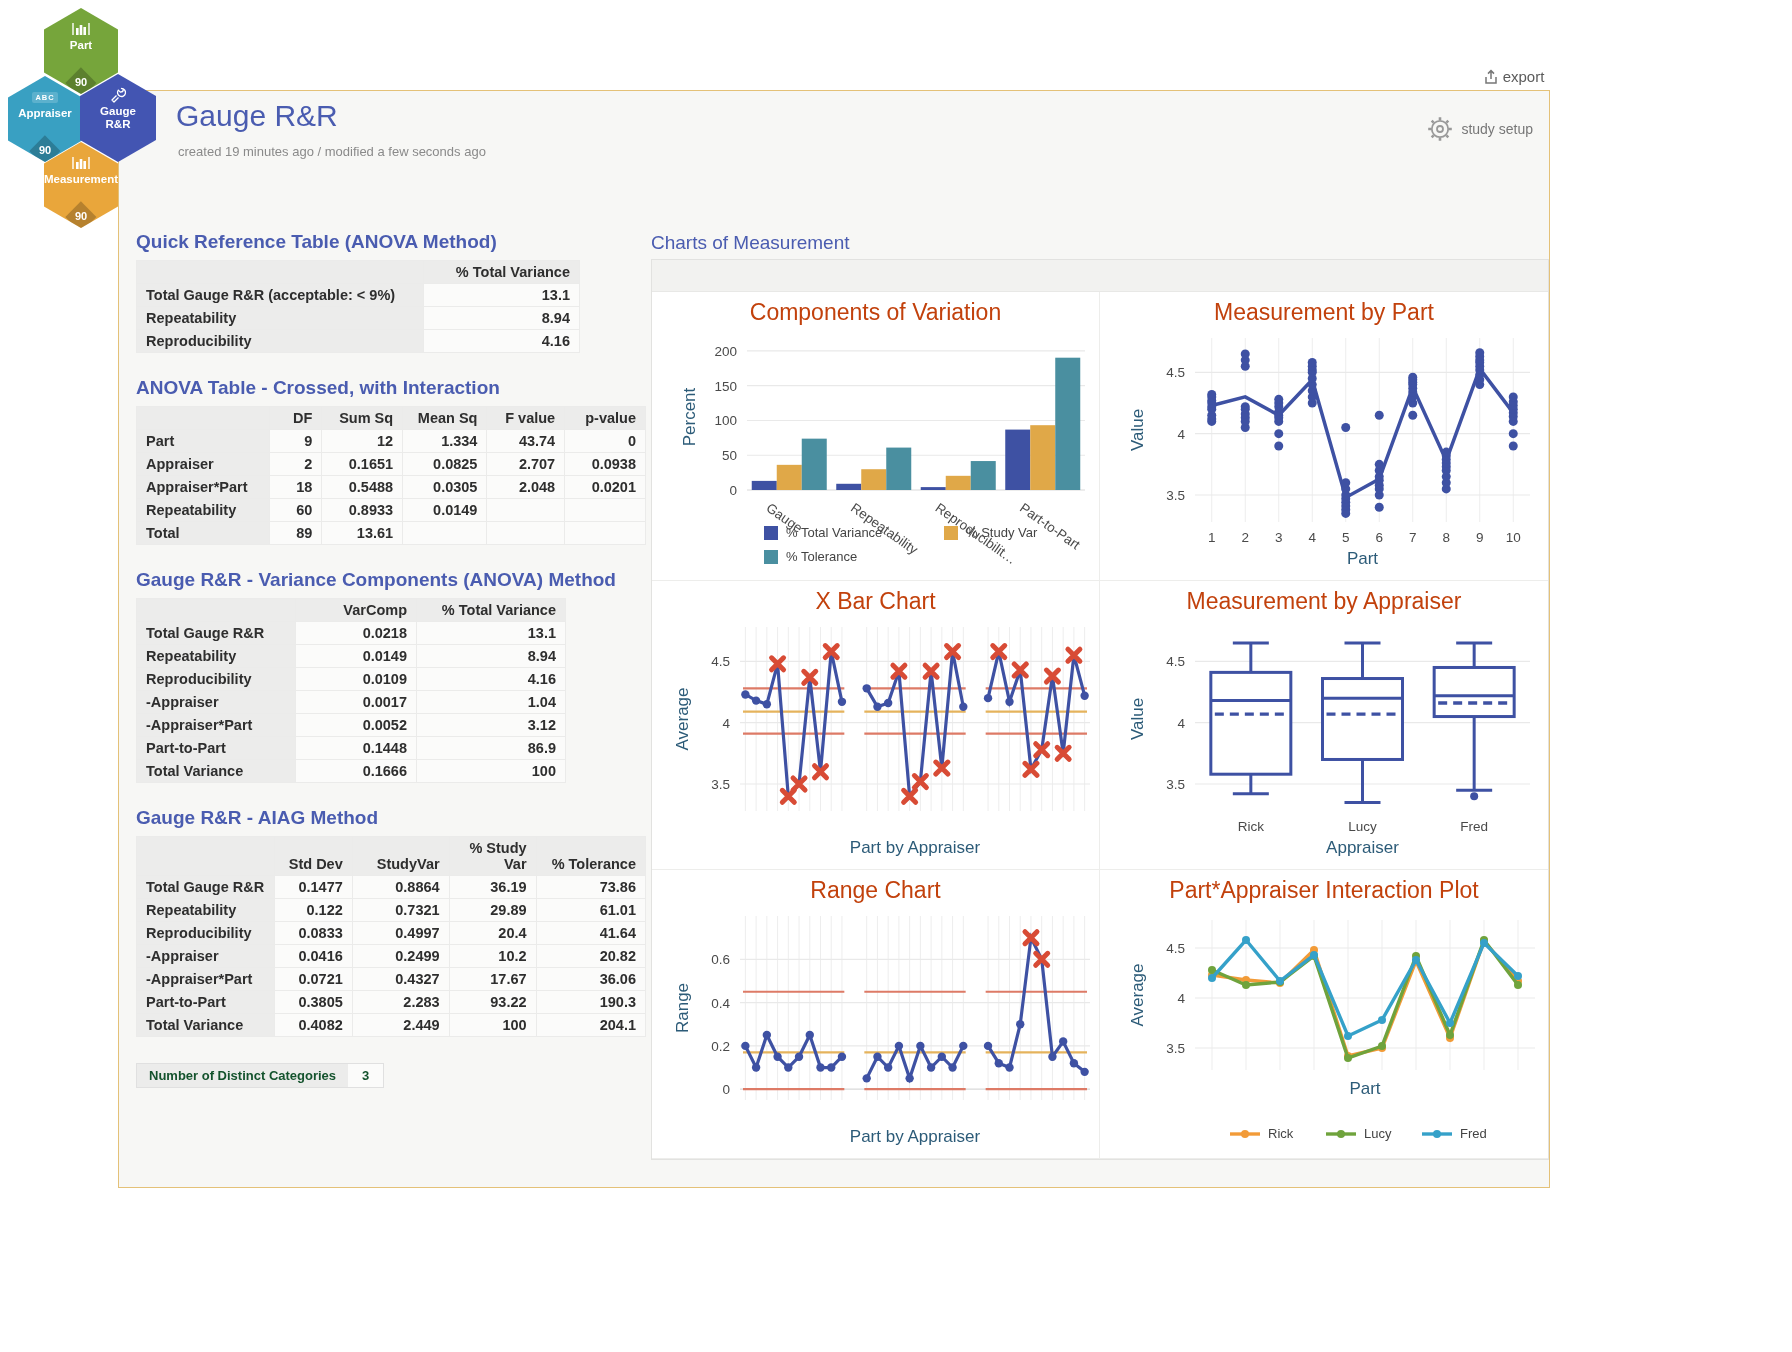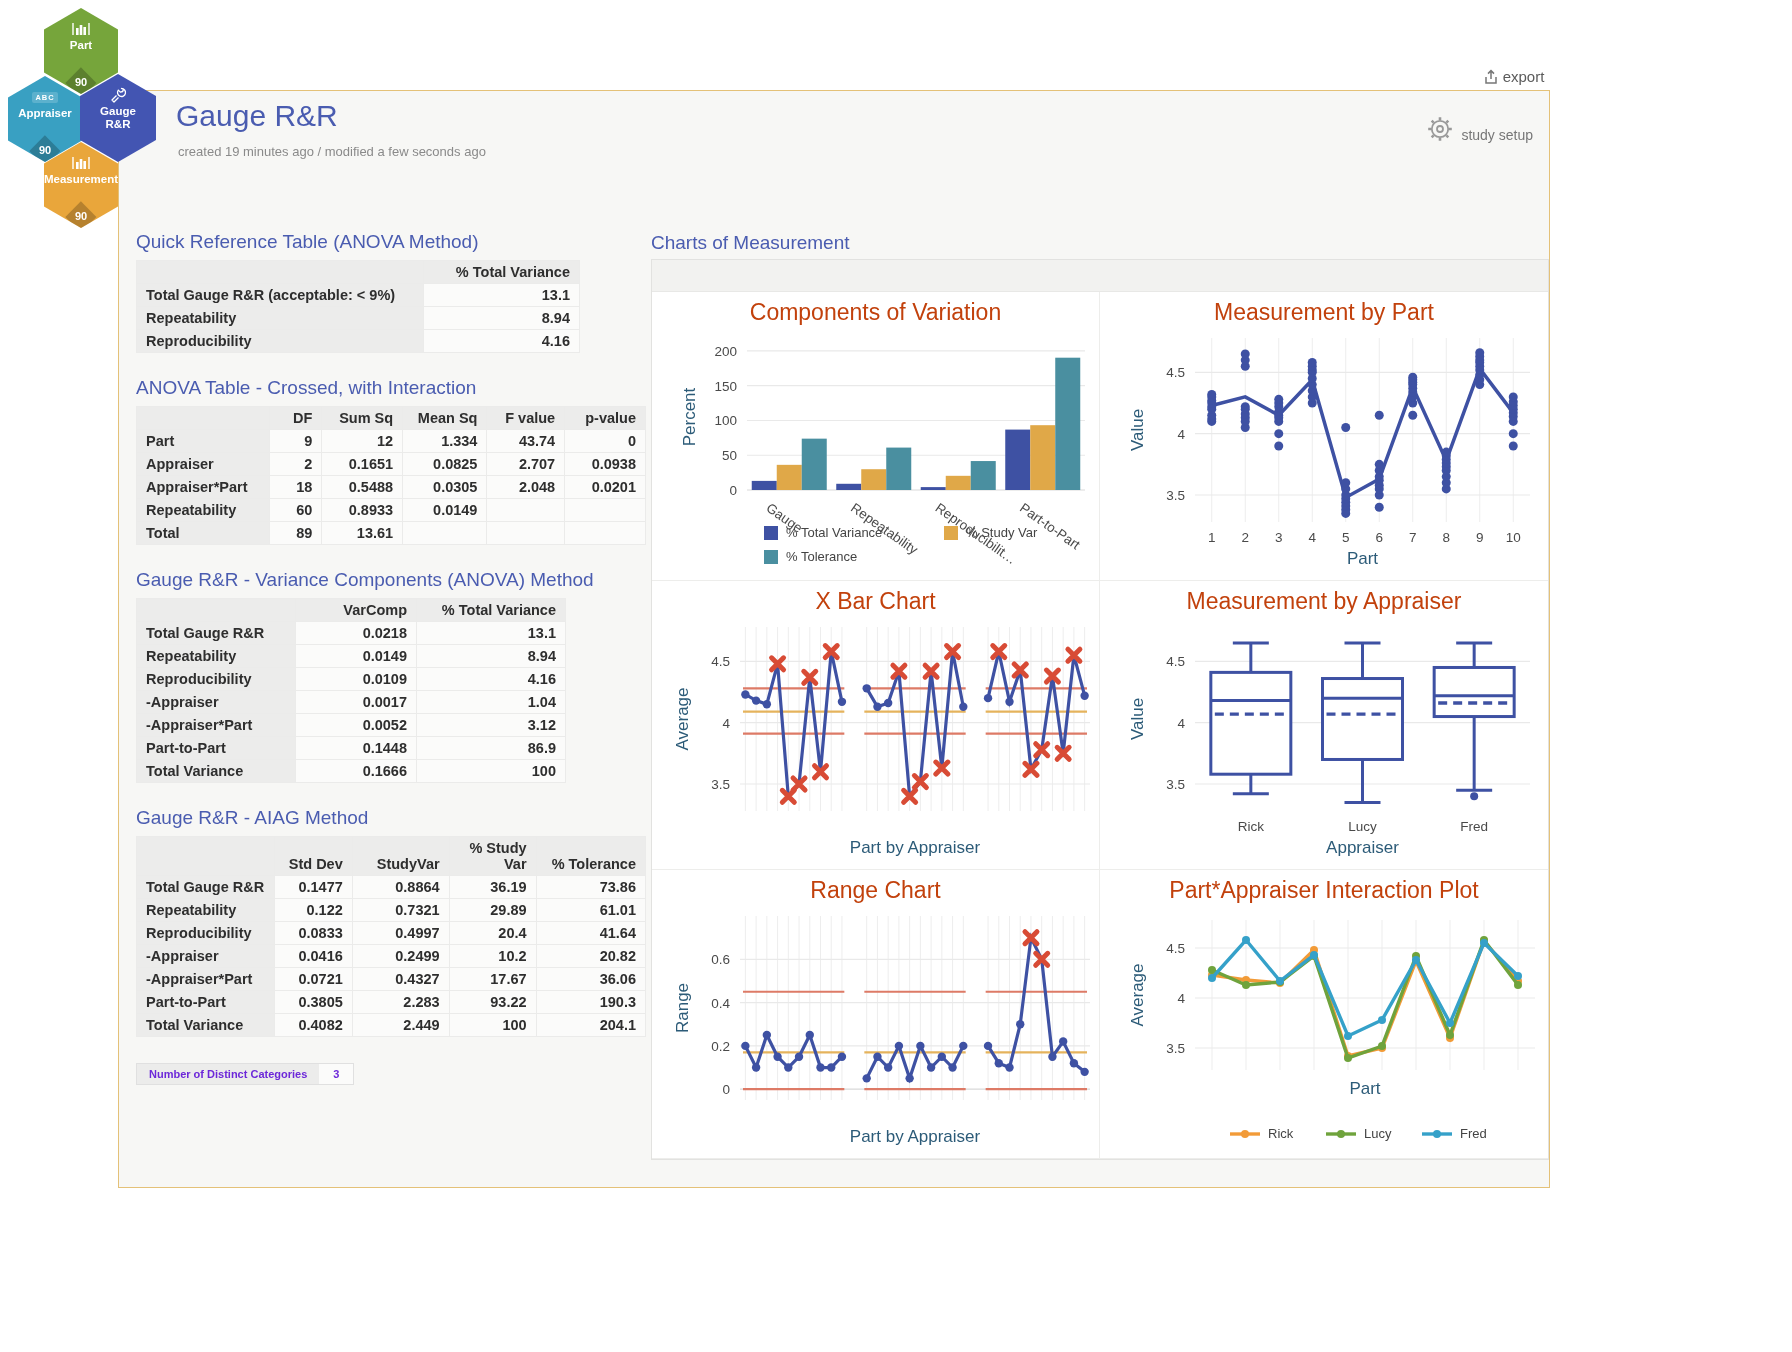--- a/index.html
+++ b/index.html
@@ -20,35 +20,35 @@
   
   .toolbar{position:absolute;top:68px;right:244px;display:flex;align-items:center;gap:20px;color:#5b5b5b;font-size:15px;flex-direction:column;}
   .titem{display:flex;align-items:center;gap:4px;cursor:pointer;}
   .titem svg{display:block;}
   .ncount{color:#4E9A2E;font-weight:700;}
 
   
   .panel{position:absolute;left:118px;top:90px;width:1430px;height:1096px;background:#F7F7F5;border:1px solid #E4C178;}
   .page-title{position:absolute;left:57px;top:8px;font-size:30px;color:#4A5CB0;}
   .created{position:absolute;left:59px;top:53px;font-size:13px;color:#8a8a8a;}
-  .study-setup{position:absolute;right:16px;top:24px;display:flex;align-items:flex-end;gap:7px;color:#777;font-size:14px;cursor:pointer;}
+  .study-setup{position:absolute;right:16px;top:24px;display:flex;align-items:center;gap:7px;color:#777;font-size:14px;cursor:pointer;}
   .recommend{position:absolute;left:157px;top:80px;display:flex;align-items:baseline;gap:26px;}
   .recommend .rlabel{font-size:19px;font-weight:700;color:#3A57A8;}
   .recommend .rtext{font-size:15px;font-weight:700;color:#333;}
 
   
   .left-col{position:absolute;left:17px;top:140px;width:510px;}
-  .section-h{font-size:19px;color:#4A5CB0;margin:0 0 7px 0;font-weight:400;}
+  .section-h{font-size:19px;color:#4A5CB0;margin:0 0 7px 0;font-weight:700;}
   .section-h.mt{margin-top:24px;}
   .dtable table{border-collapse:collapse;border:1px solid #E0E0E0;font-size:14.5px;color:#2e2e2e;}
   .dtable th,.dtable td{padding:3px 9px;border:1px solid #EBEBEA;font-weight:700;}
   .dtable th{background:#ECECEB;text-align:right;vertical-align:bottom;}
   .dtable th.lbl,.dtable td.lbl{background:#ECECEB;text-align:left;}
   .dtable td{background:#FBFBFA;text-align:right;}
-  .ndc{margin-top:26px;display:inline-flex;border:1px solid #E0E0E0;font-size:11px;font-weight:700;color:#6d28d9;}
+  .ndc{margin-top:26px;display:inline-flex;border:1px solid #E0E0E0;font-size:13px;font-weight:700;color:#14532d;}
   .ndc .ndc-l{background:#ECECEB;padding:4px 12px;}
   .ndc .ndc-v{background:#FBFBFA;padding:4px 14px;}
 
   
   .charts-h{position:absolute;left:532px;top:141px;font-size:19px;color:#4A5CB0;}
   .charts-panel{position:absolute;left:532px;top:168px;width:896px;height:899px;background:#fff;border:1px solid #E2E2E0;}
   .charts-strip{height:31px;background:#F2F2F0;border-bottom:1px solid #E8E8E6;}
   .cgrid{display:grid;grid-template-columns:448px 448px;grid-template-rows:289px 289px 289px;}
   .ccell{border-right:1px solid #EDEDEB;border-bottom:1px solid #EDEDEB;overflow:hidden;}
   .ccell:nth-child(2n){border-right:none;}

